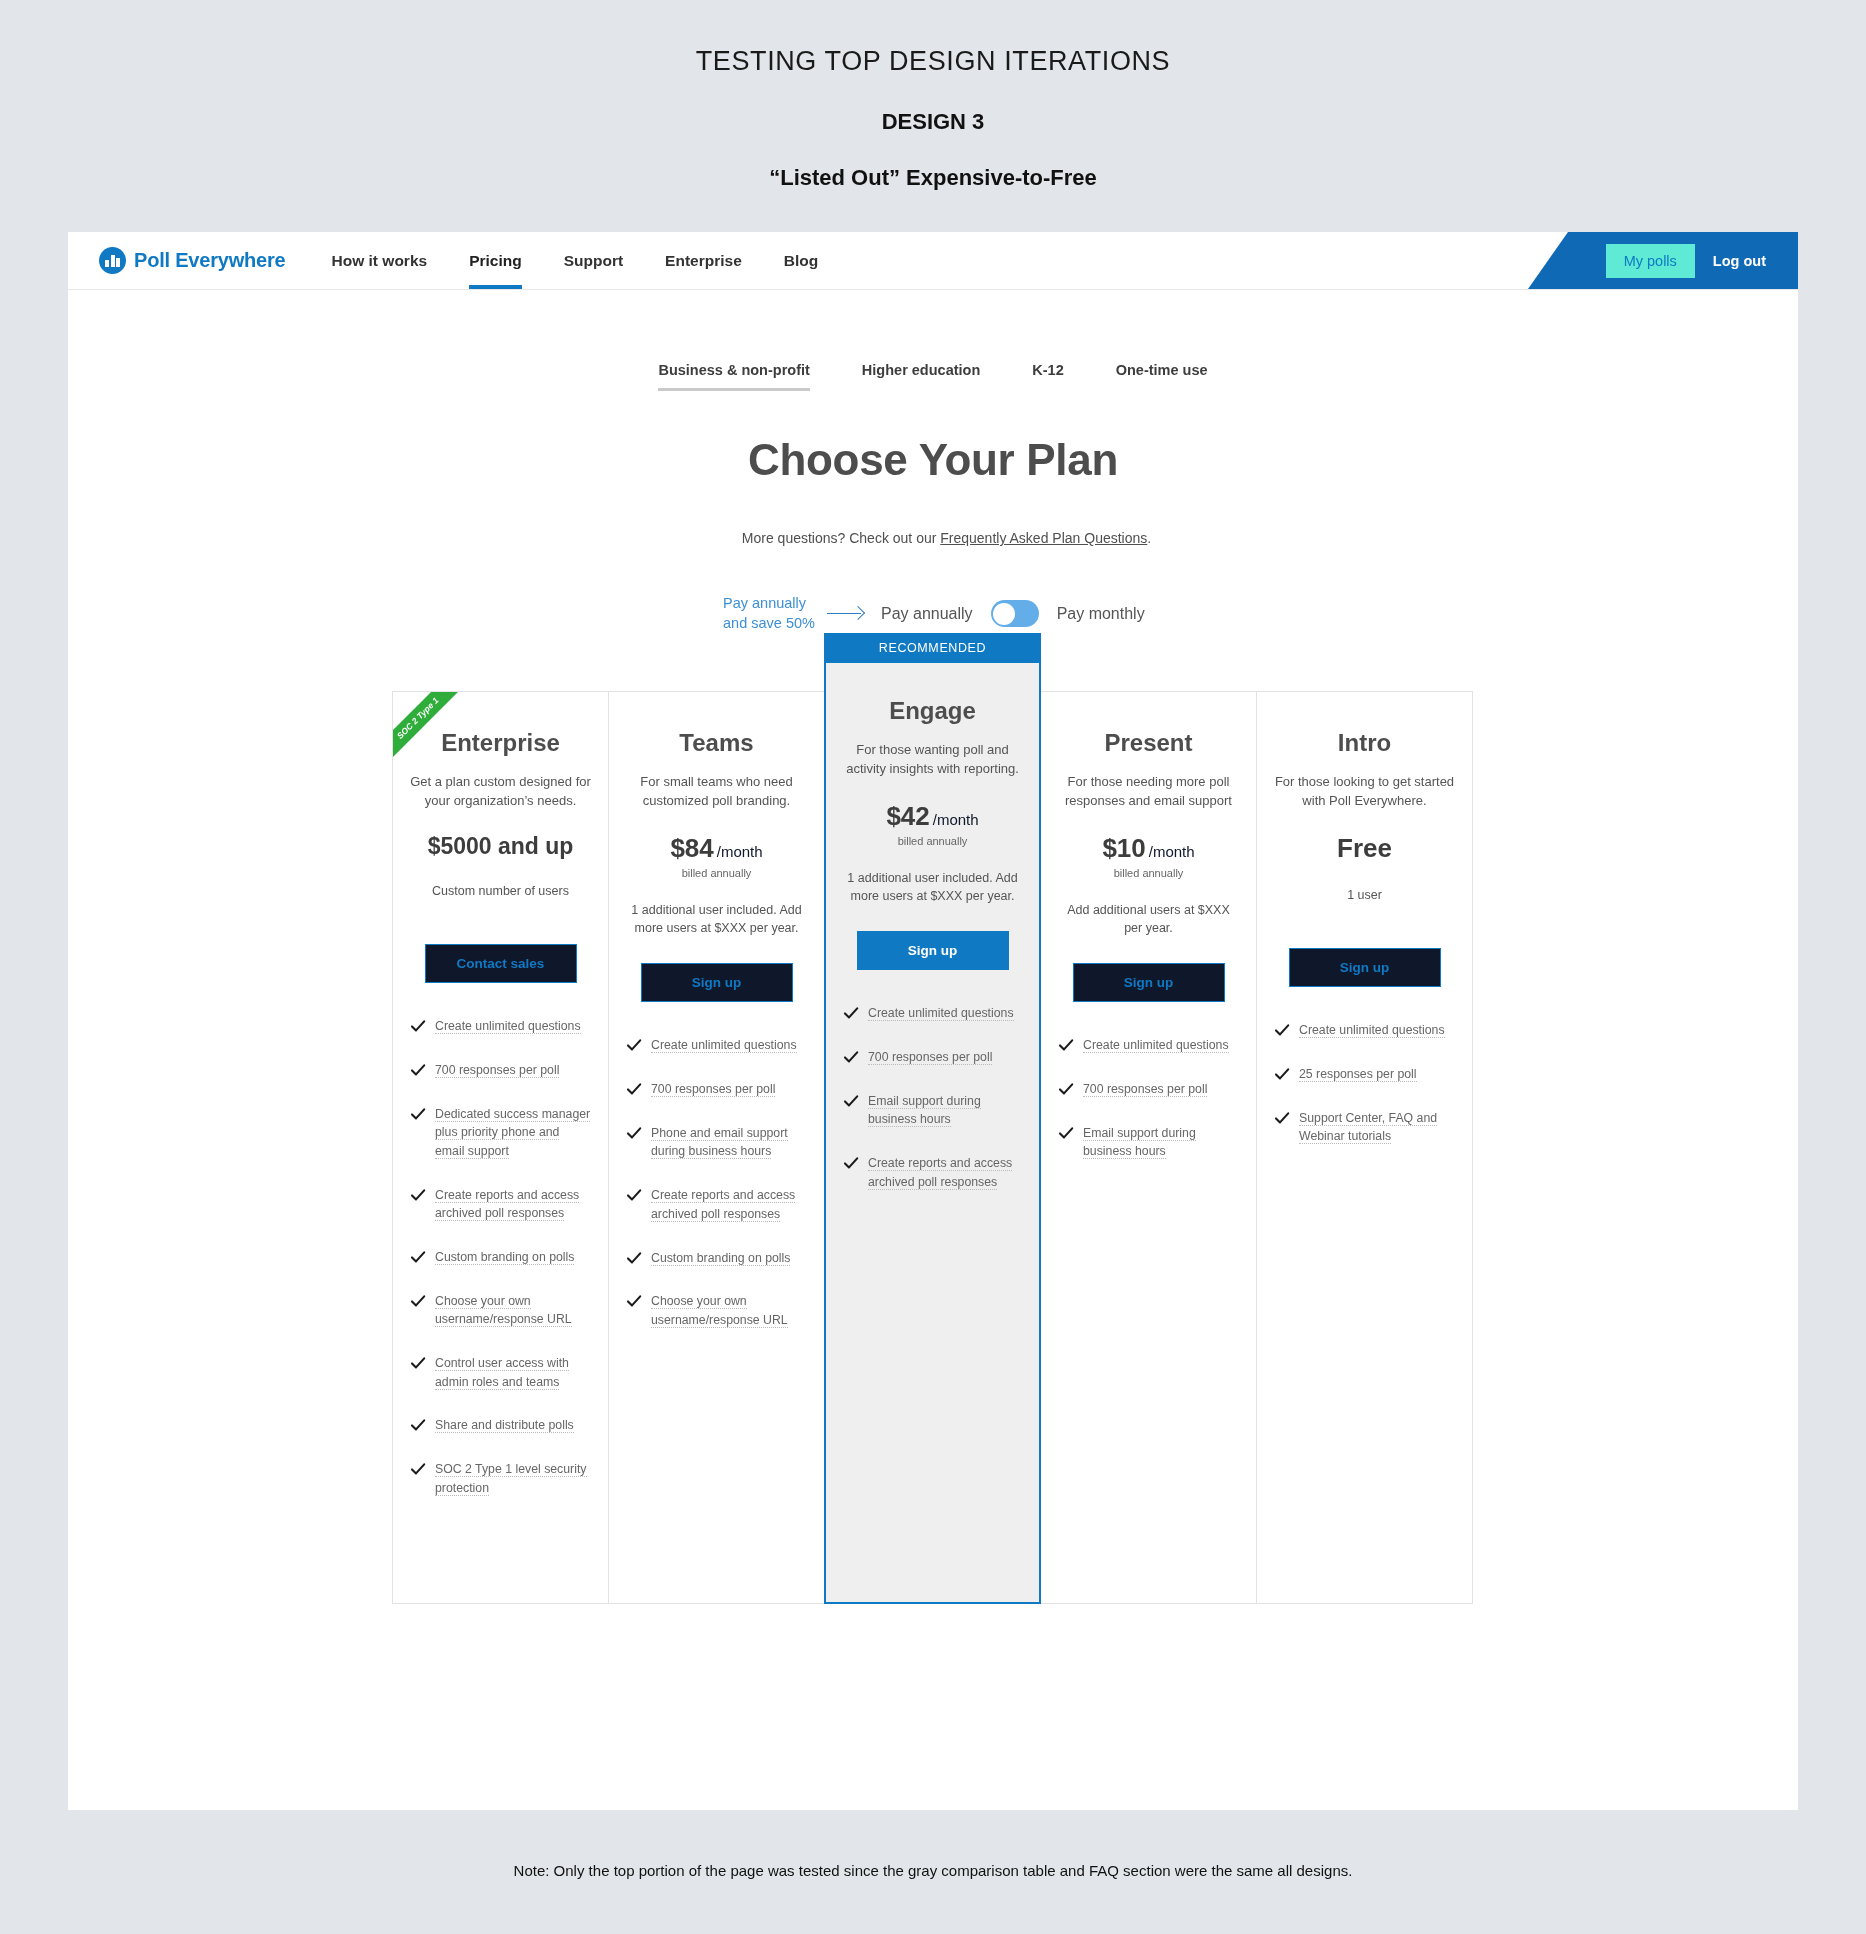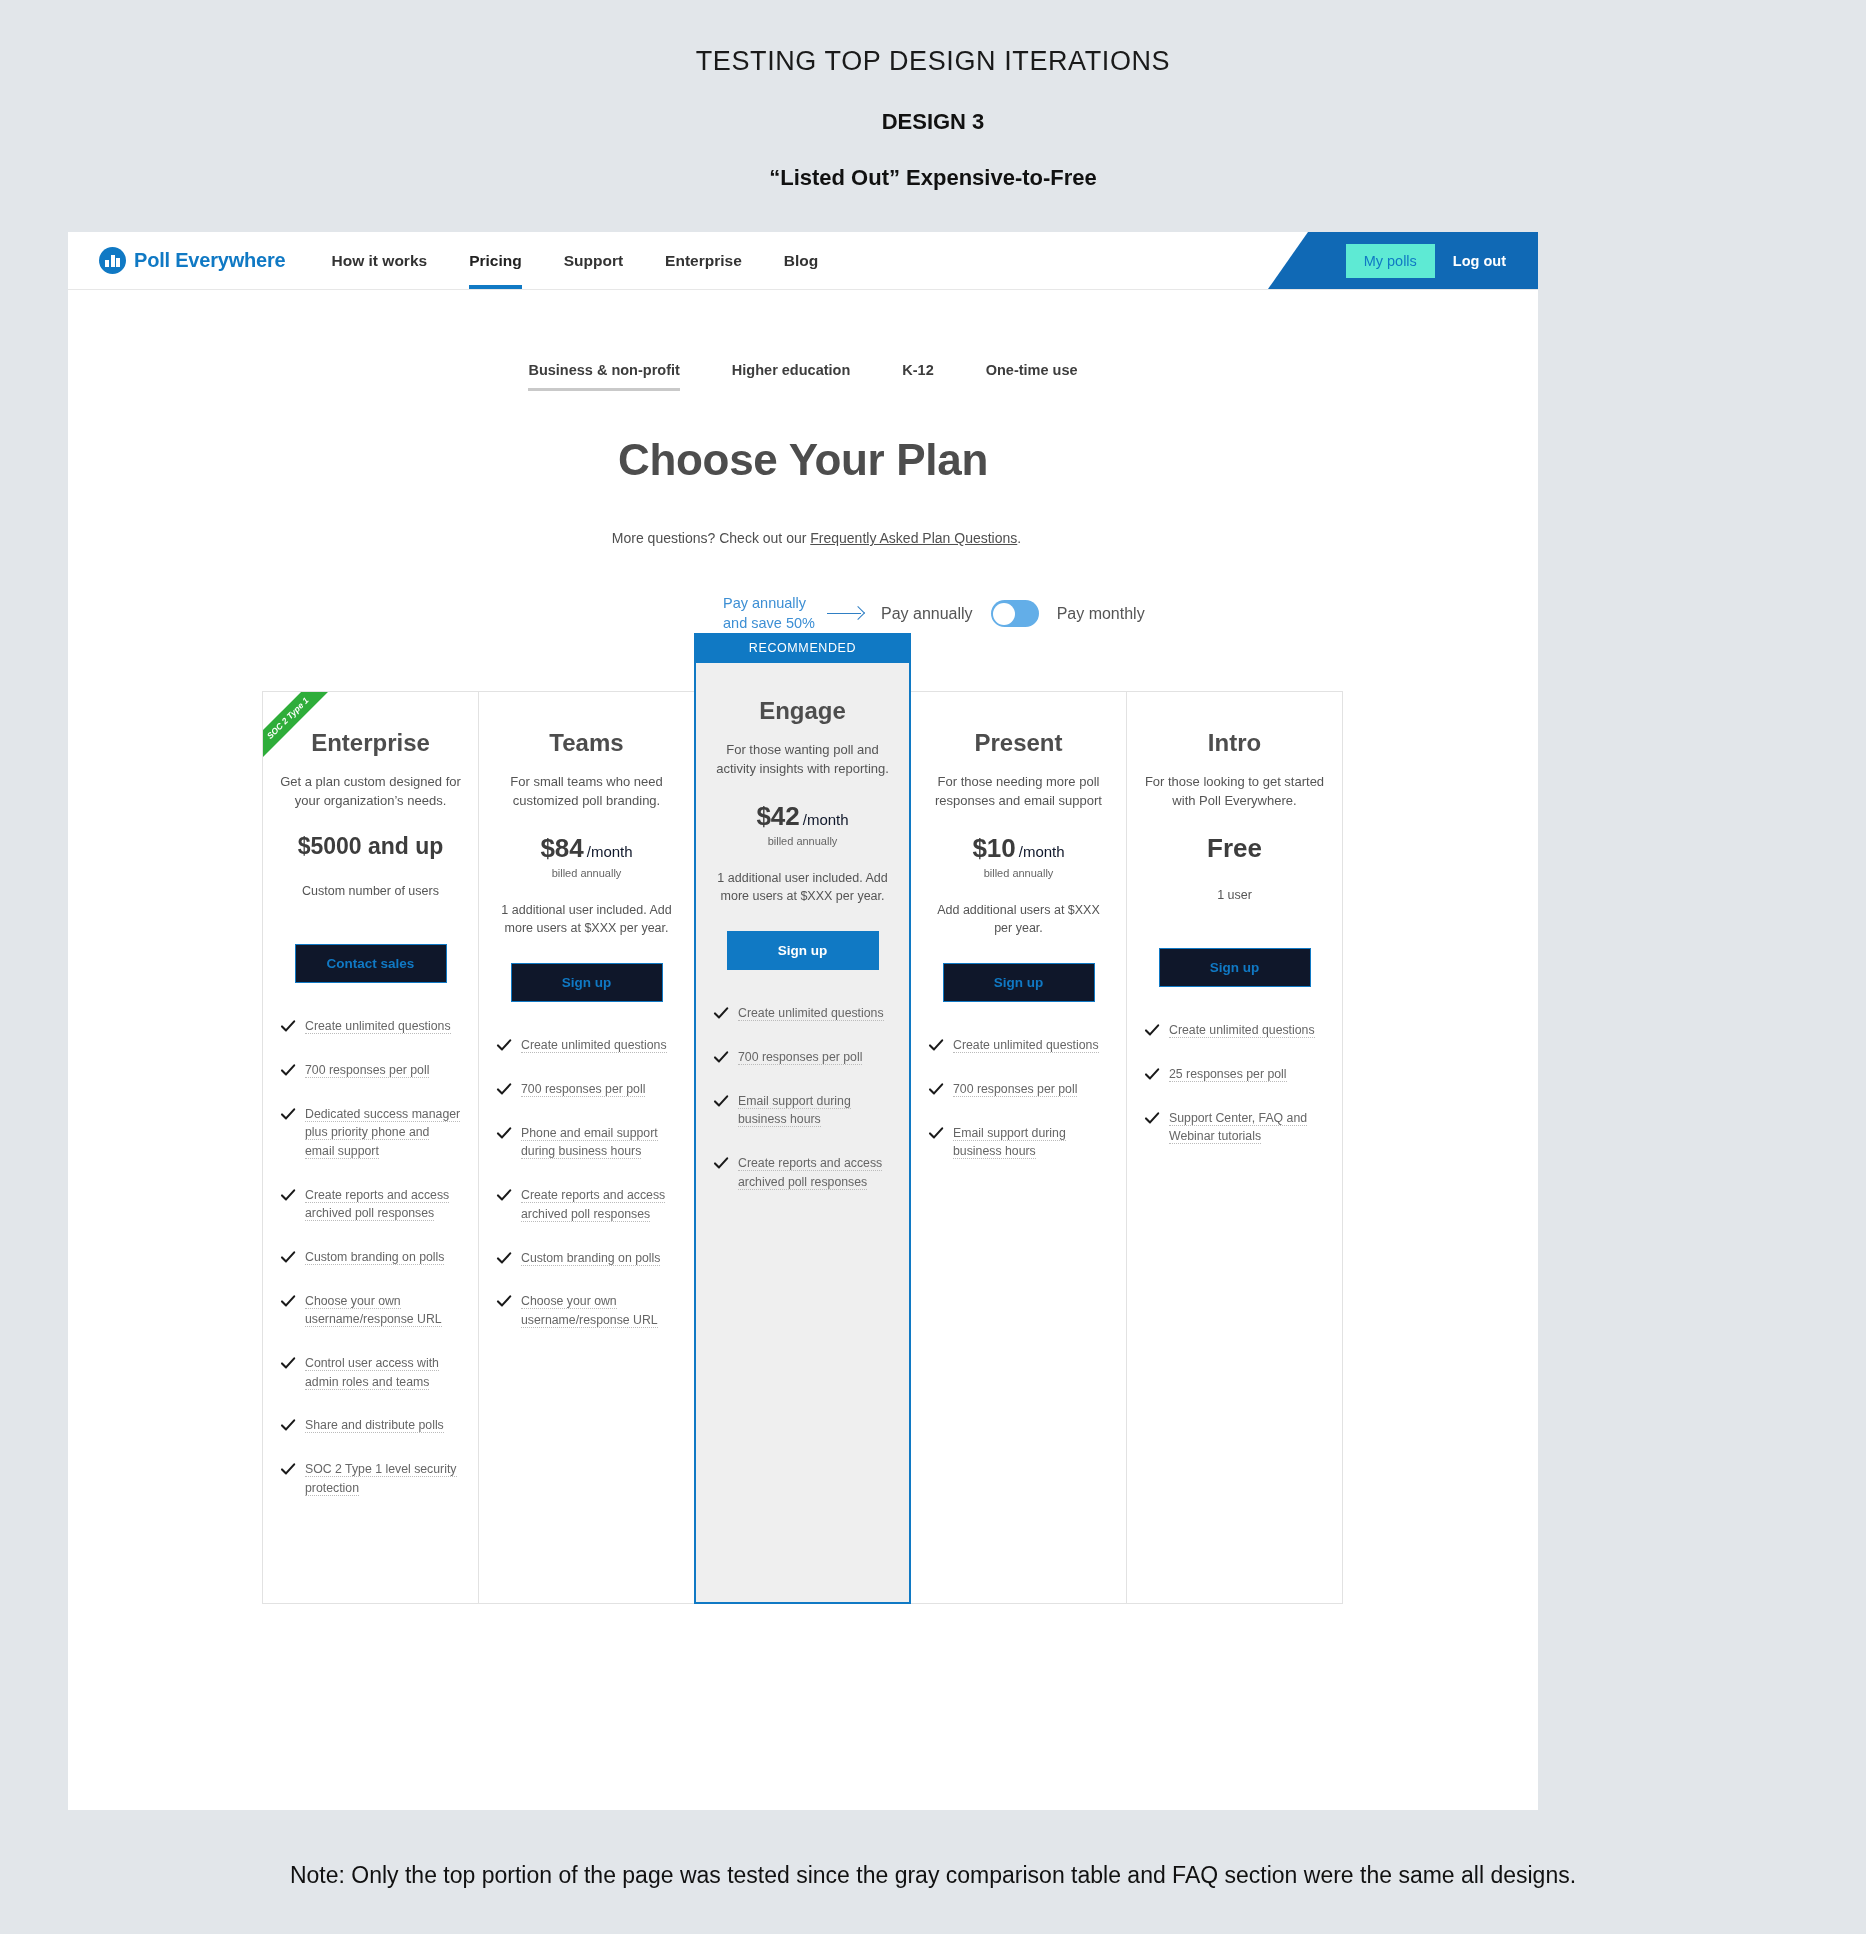--- a/index.html
+++ b/index.html
@@ -19,21 +19,21 @@
   .slide-sub {
     font-size: 22px; font-weight: 700; color: #111; margin-top: 32px;
   }
   .slide-sub2 {
     font-size: 22px; font-weight: 700; color: #111; margin-top: 30px;
   }
 
   
   .frame {
     position: absolute; left: 68px; top: 232px;
-    width: 1470px; height: 1578px; background: #fff;
+    width: 1730px; height: 1578px; background: #fff;
     overflow: hidden;
   }
 
   
   .nav {
     position: relative; height: 58px; background: #fff;
     border-bottom: 1px solid #e7e7e7;
     display: flex; align-items: center;
   }
   .logo-wrap { display: flex; align-items: center; margin-left: 31px; }
@@ -204,21 +204,21 @@
   .feat .txt {
     font-size: 12.3px; color: #666; line-height: 1.52;
   }
   .feat .txt span {
     border-bottom: 1px dotted #bbb; display: inline;
   }
 
   
   .note {
     position: absolute; left: 0; right: 0; top: 1862px;
-    text-align: center; font-size: 23px; color: #111;
+    text-align: center; font-size: 15px; color: #111;
   }
 </style>
 </head>
 <body>
 
 <div class="slide-head">
   <div class="slide-title">TESTING TOP DESIGN ITERATIONS</div>
   <div class="slide-sub">DESIGN 3</div>
   <div class="slide-sub2">“Listed Out” Expensive-to-Free</div>
 </div>

